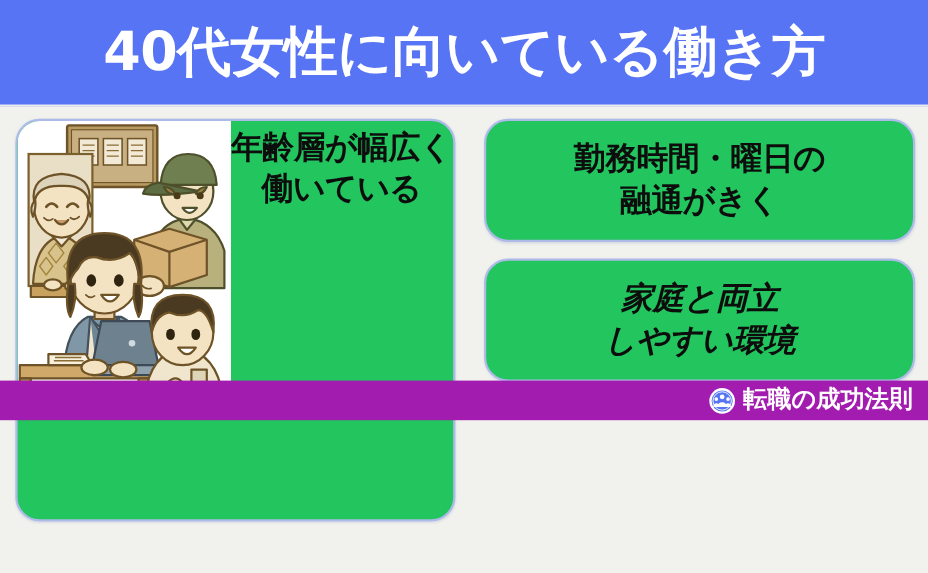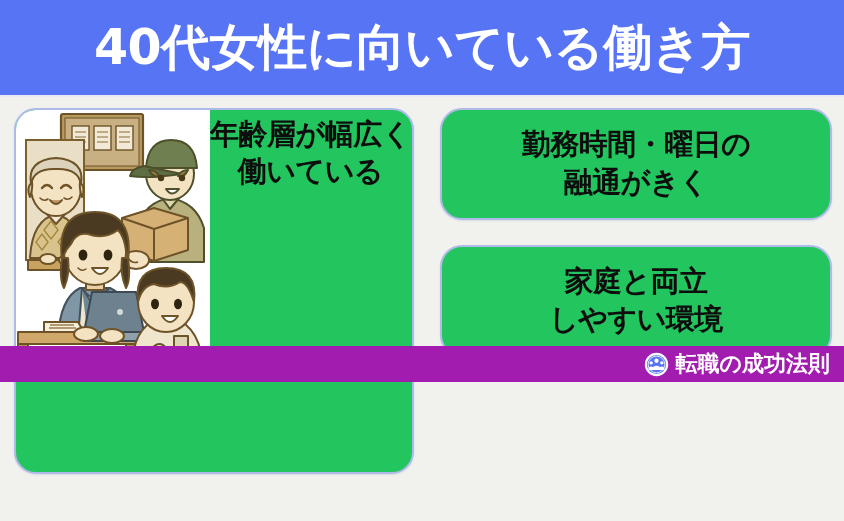--- a/index.html
+++ b/index.html
@@ -103,21 +103,21 @@
   
   .right-card {
     left: 440px;
     width: 392px;
     height: 112px;
     display: flex;
     align-items: center;
     justify-content: center;
   }
   .right-card.c1 { top: 11px; }
-  .right-card.c2 { top: 148px; }
+  .right-card.c2 { top: 138px; font-style: italic; }
   .right-card.c3 { top: 265px; }
 
   .right-card-text {
     text-align: center;
     color: #0d0d0d;
     font-size: 29px;
     font-weight: 700;
     line-height: 1.3;
     letter-spacing: -0.5px;
     white-space: pre-line;

